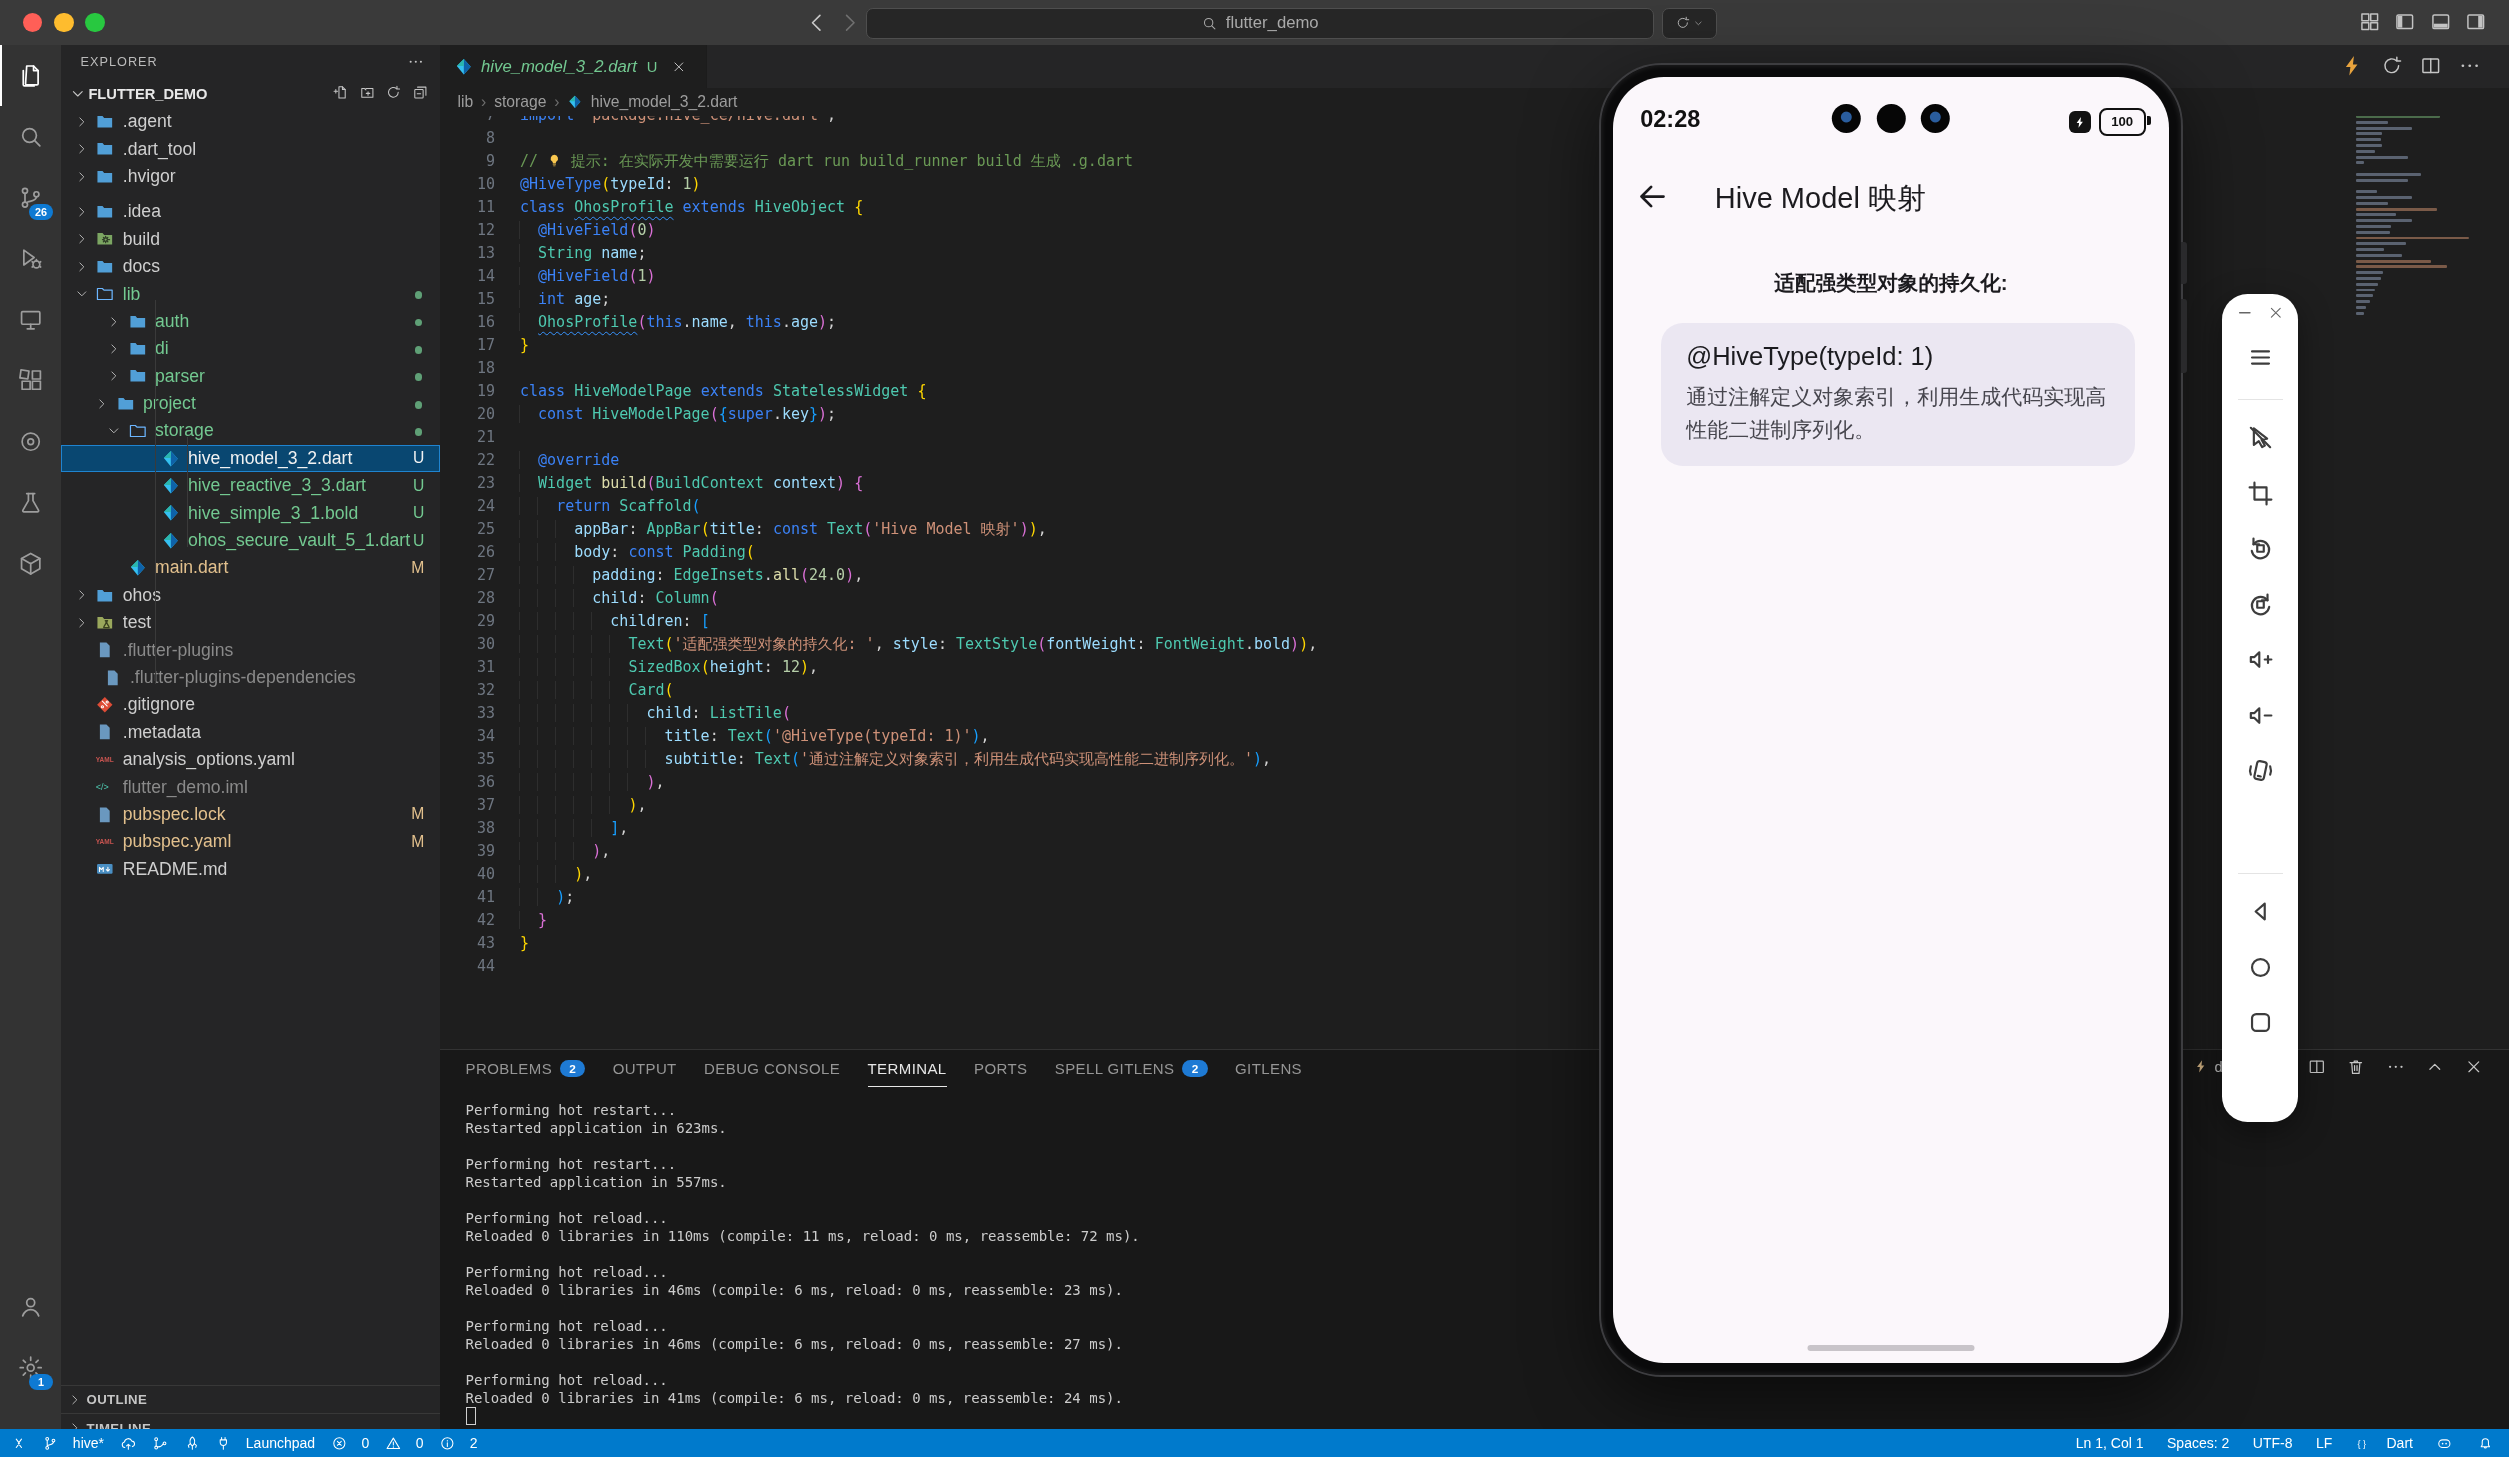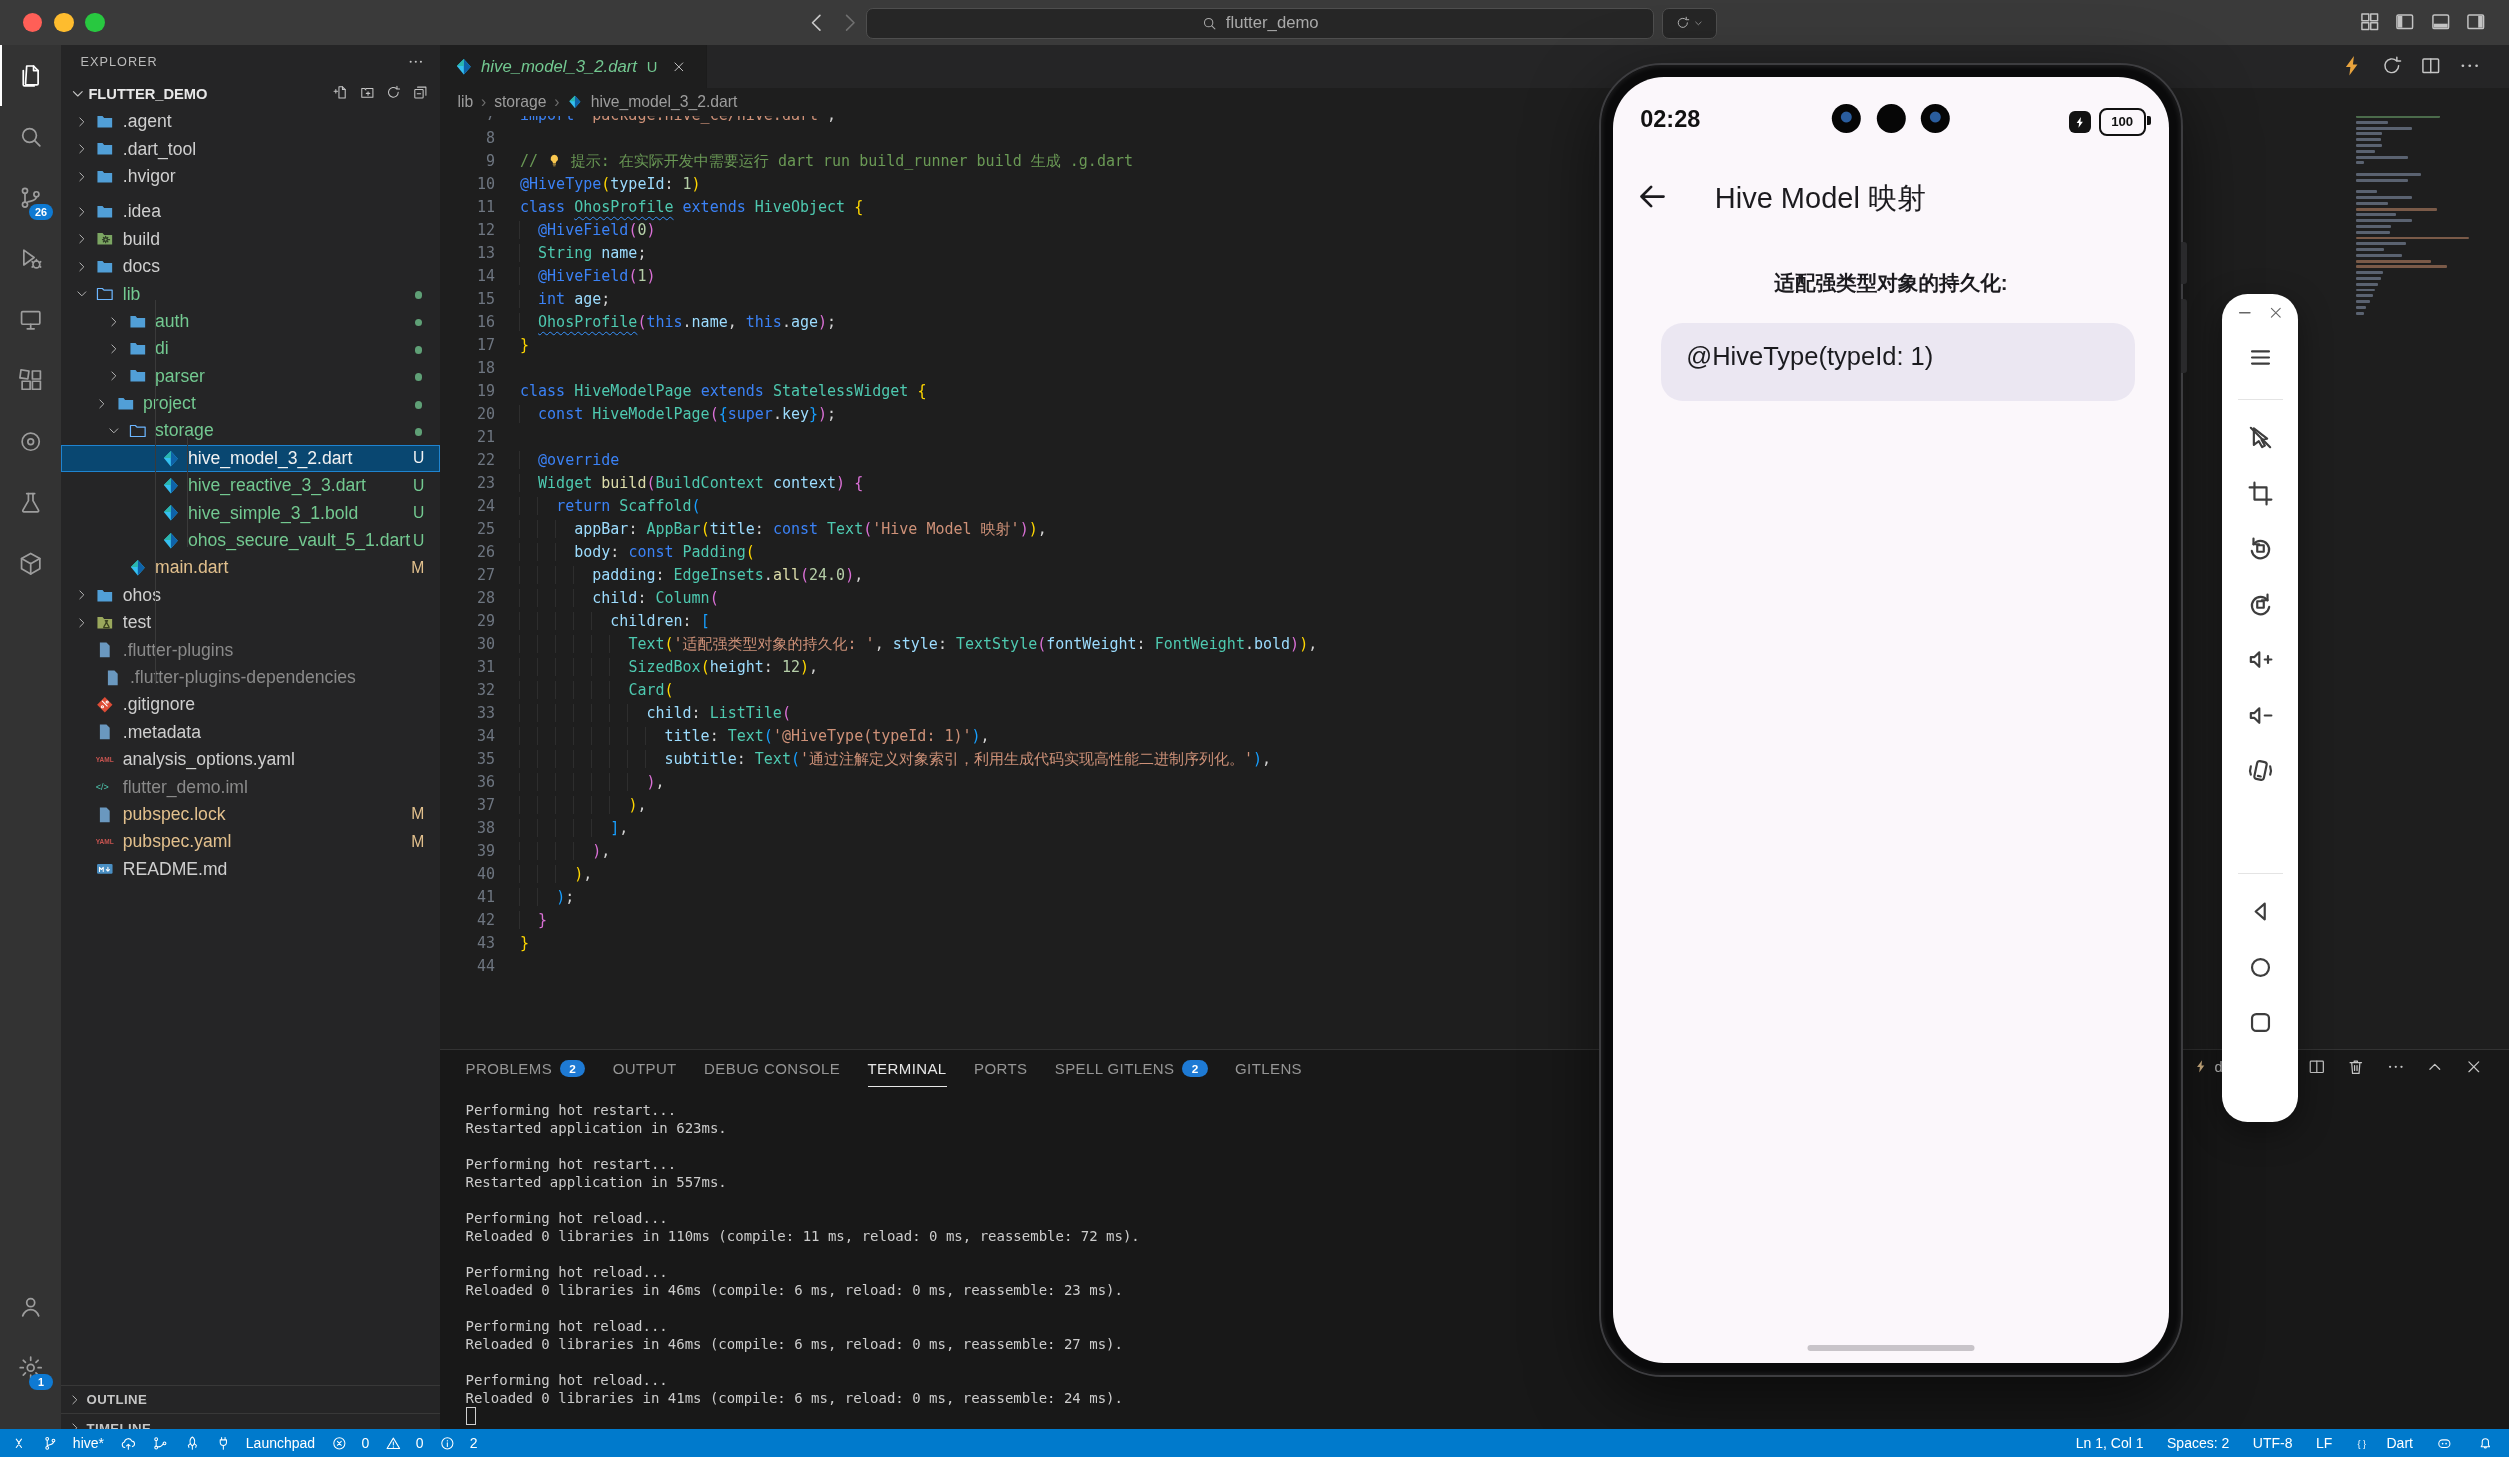--- a/index.html
+++ b/index.html
@@ -1071,20 +1071,21 @@
         <span class="ic ph-back">
             <svg viewBox="0 0 24 24">
               <path d="M11 5l-7 7 7 7M4 12h16" stroke-width="2"></path>
             </svg>
           </span>
         <span class="ph-title">Hive Model 映射</span>
       </div>
       <div class="ph-heading">适配强类型对象的持久化:</div>
       <div class="ph-card">
         <div class="ph-card-title">@HiveType(typeId: 1)</div>
+        <div class="ph-card-sub">通过注解定义对象索引，利用生成代码实现高性能二进制序列化。</div>
       </div>
       <div class="homebar"></div>
     </div>
   </div>
 
   <div class="abs emutb" id="emutb">
       <div class="emu-win">
         <span><span class="ic" style="width: 17.6px; height: 17.6px;">
             <svg viewBox="0 0 24 24">
               <path d="M5 12h14" stroke-width="2"></path>

